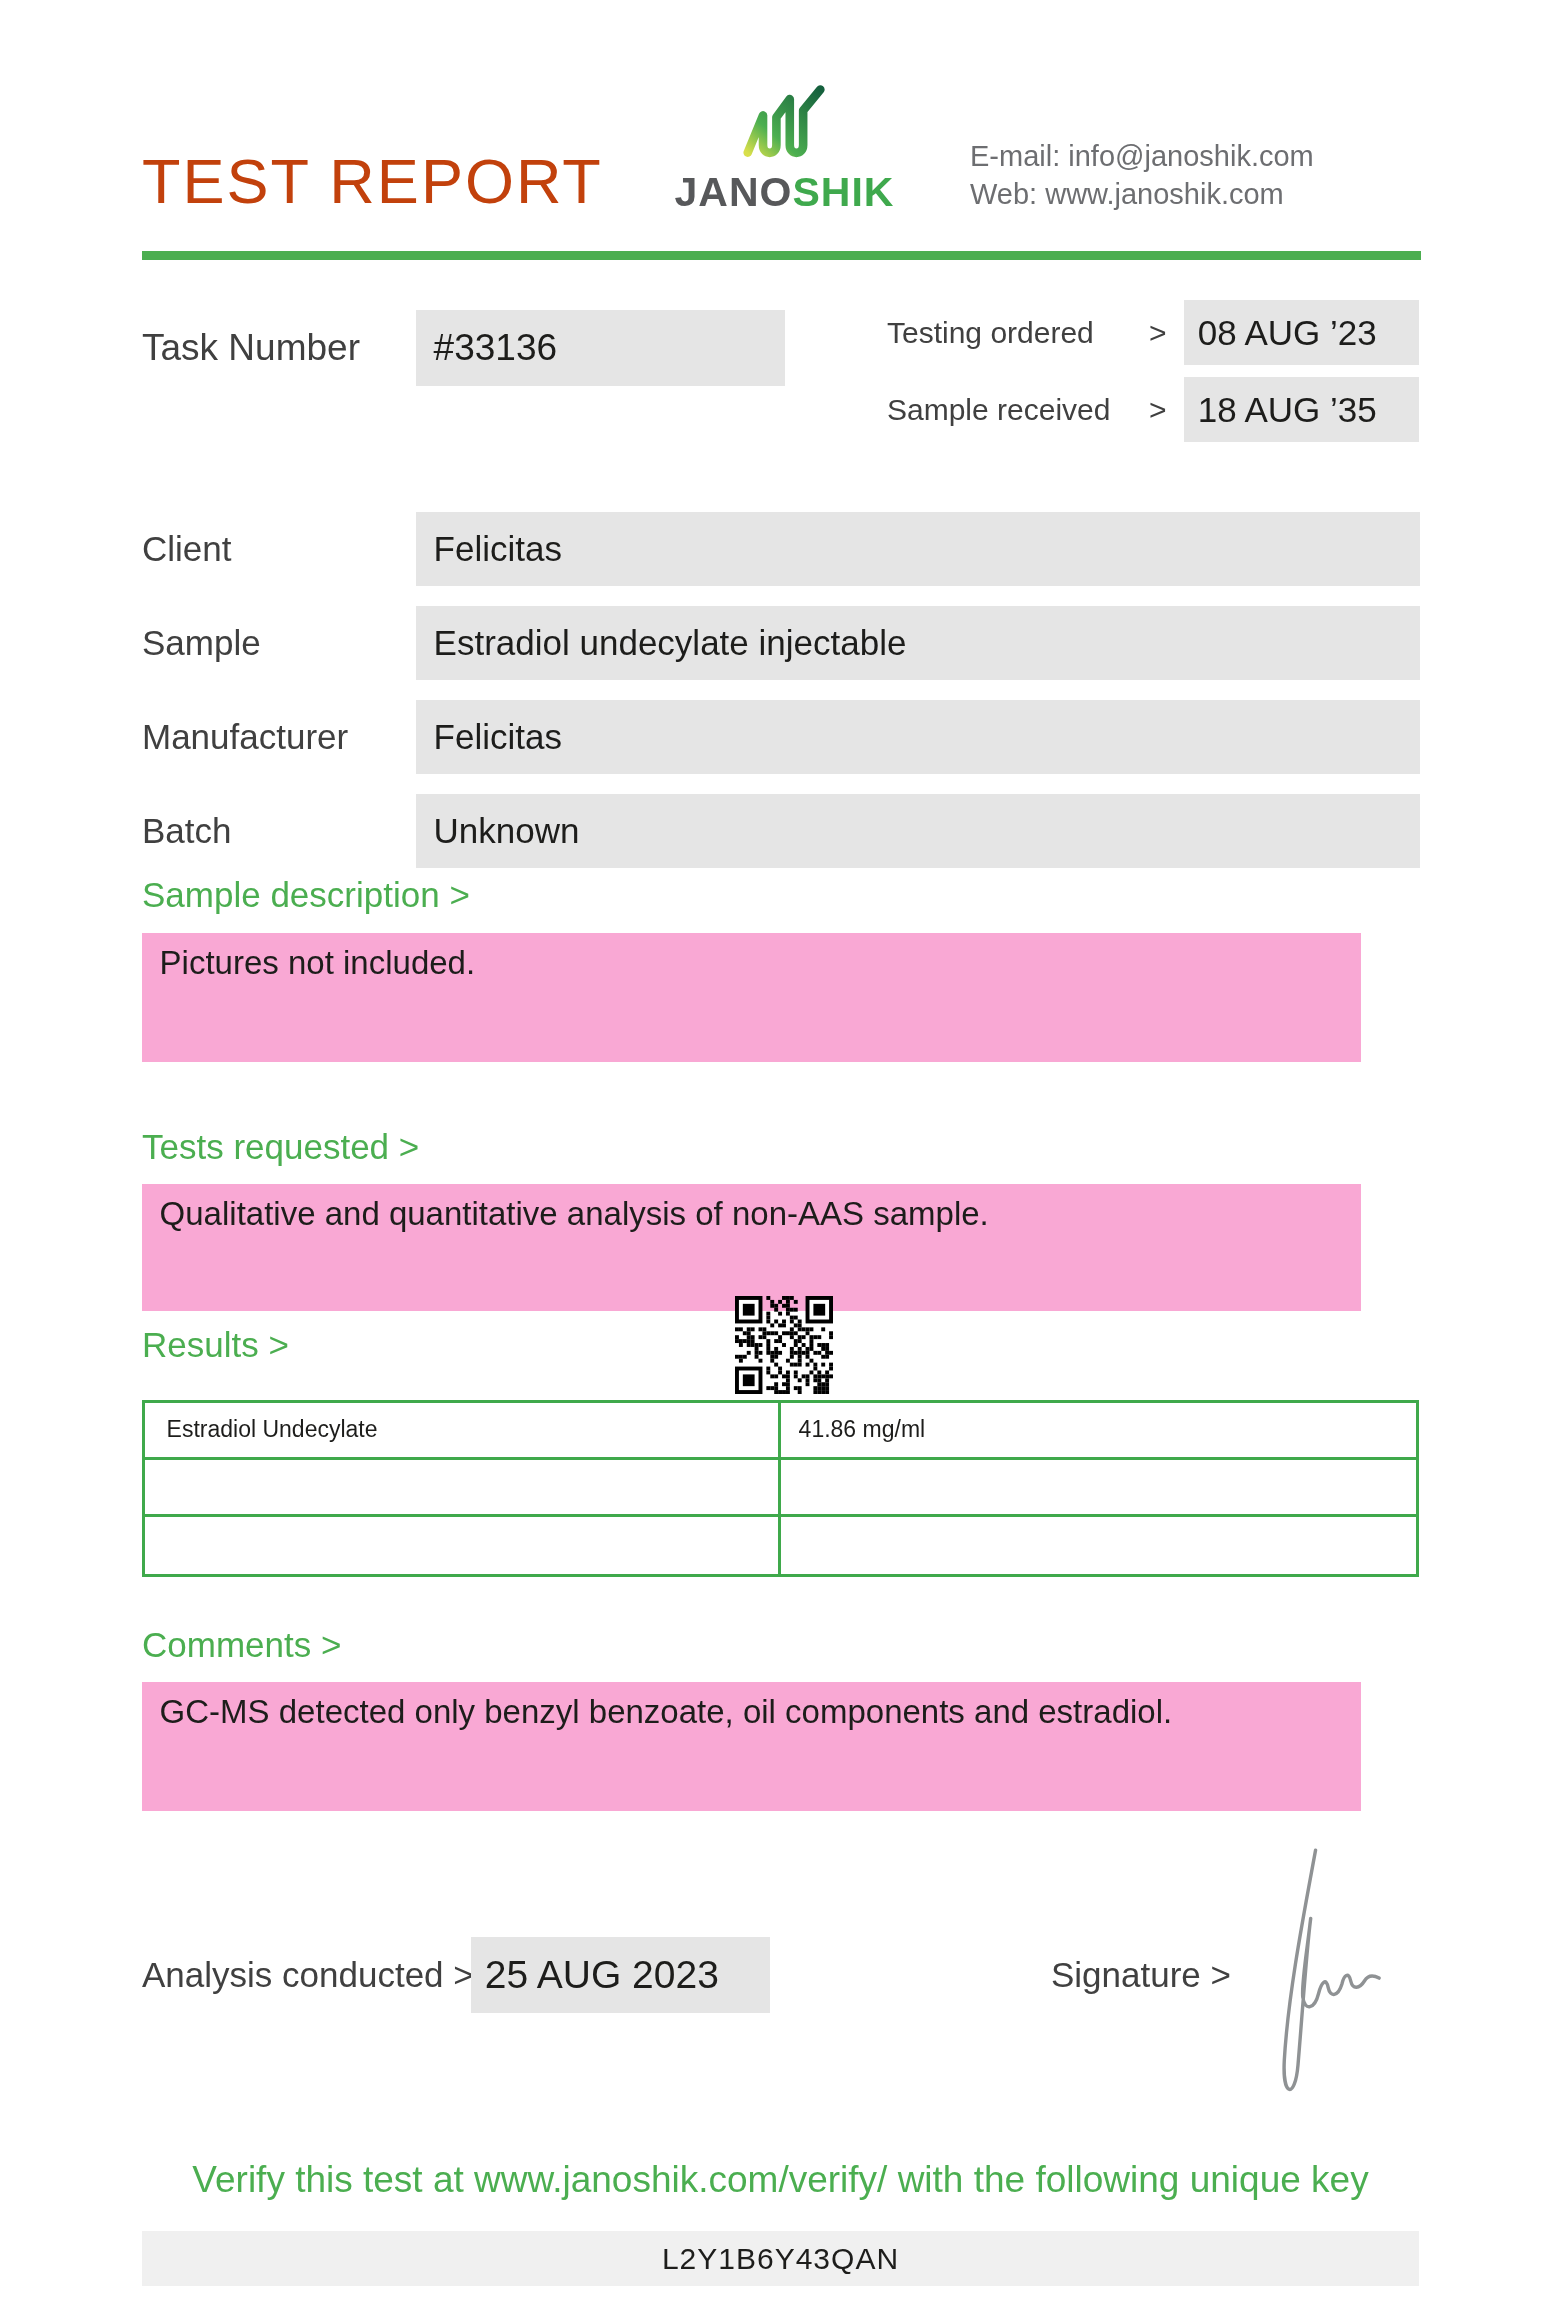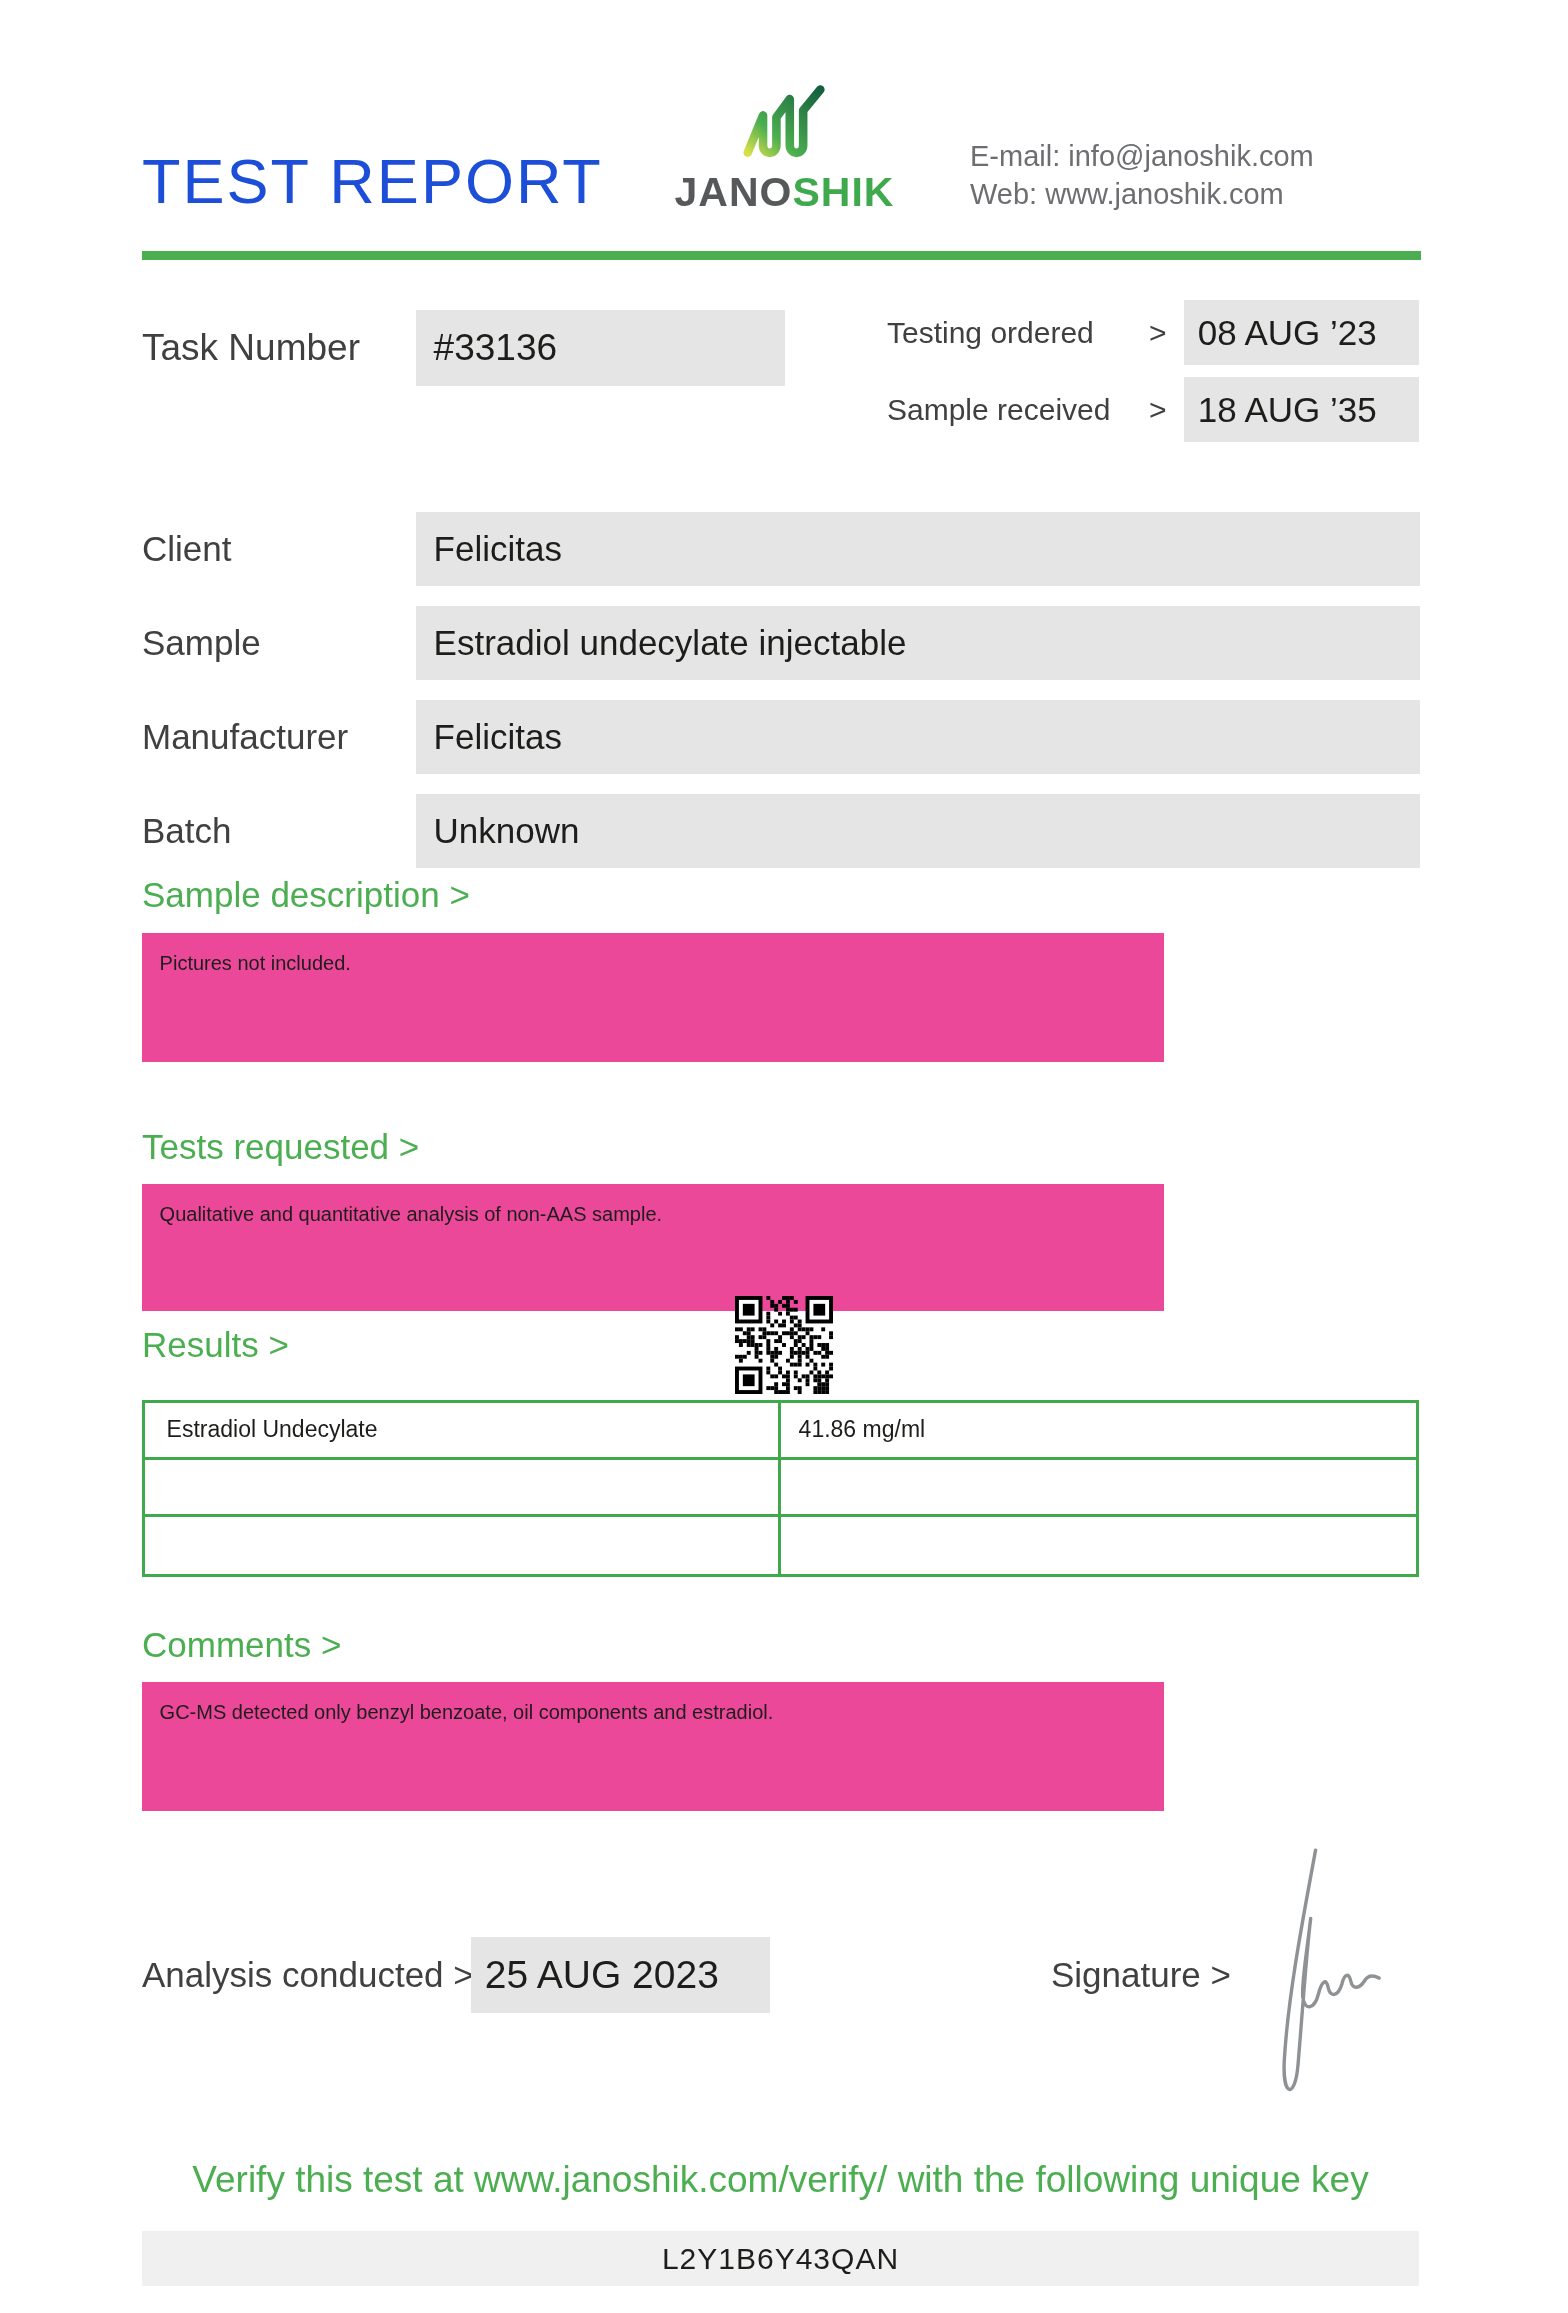--- a/index.html
+++ b/index.html
@@ -9,21 +9,21 @@
     position: relative;
     width: 1568px; height: 2313px;
     background: #ffffff;
     overflow: hidden;
   }
 
   
   .title {
     position: absolute; left: 142px; top: 145px;
     font-size: 63px; font-weight: 400; letter-spacing: 2px;
-    color: #1d4ed8; white-space: nowrap;
+    color: #c2410c; white-space: nowrap;
   }
   .logo-icon { position: absolute; left: 742px; top: 78px; width: 86px; height: 90px; }
   .logo-icon svg { width: 100%; height: 100%; }
   .logo-text {
     position: absolute; left: 667px; top: 169px; width: 235px;
     text-align: center; font-size: 41px; font-weight: bold; letter-spacing: 1px;
     white-space: nowrap;
   }
   .lg-gray  { color: #57585a; }
   .lg-green { color: #3fa94d; }
@@ -53,23 +53,23 @@
   .rec-box    { position: absolute; left: 1184px; top: 377px; width: 235px; height: 65px; line-height: 65px; font-size: 35px; padding-left: 13.7px; }
 
   
   .d-label { position: absolute; left: 142px; height: 74px; line-height: 74px; font-size: 35px; text-align: right; }
   .d-box   { position: absolute; left: 416px; width: 1004px; height: 74px; line-height: 74px; font-size: 35px; padding-left: 17.6px; }
   .row0 { top: 512px; } .row1 { top: 606px; } .row2 { top: 700px; } .row3 { top: 794px; }
 
   
   .sec-heading { position: absolute; left: 142px; font-size: 35px; color: #4bae50; white-space: nowrap; }
   .sec-box {
-    position: absolute; left: 142px; width: 1022px;
-    background: #ec4899; color: #1d1d1b;
-    font-size: 20px; line-height: 36px; padding: 11.8px 17.6px;
+    position: absolute; left: 142px; width: 1219px;
+    background: #f9a8d4; color: #1d1d1b;
+    font-size: 33px; line-height: 36px; padding: 11.8px 17.6px;
   }
   .h-desc { top: 875px; }  .b-desc { top: 933px;  height: 129px; }
   .h-req  { top: 1127px; } .b-req  { top: 1184px; height: 127px; }
   .h-res  { top: 1325px; }
   .h-com  { top: 1625px; } .b-com  { top: 1682px; height: 129px; }
 
   
   .qr { position: absolute; left: 735px; top: 1296px; width: 98px; height: 98px; }
   .qr svg { width: 100%; height: 100%; }
 

